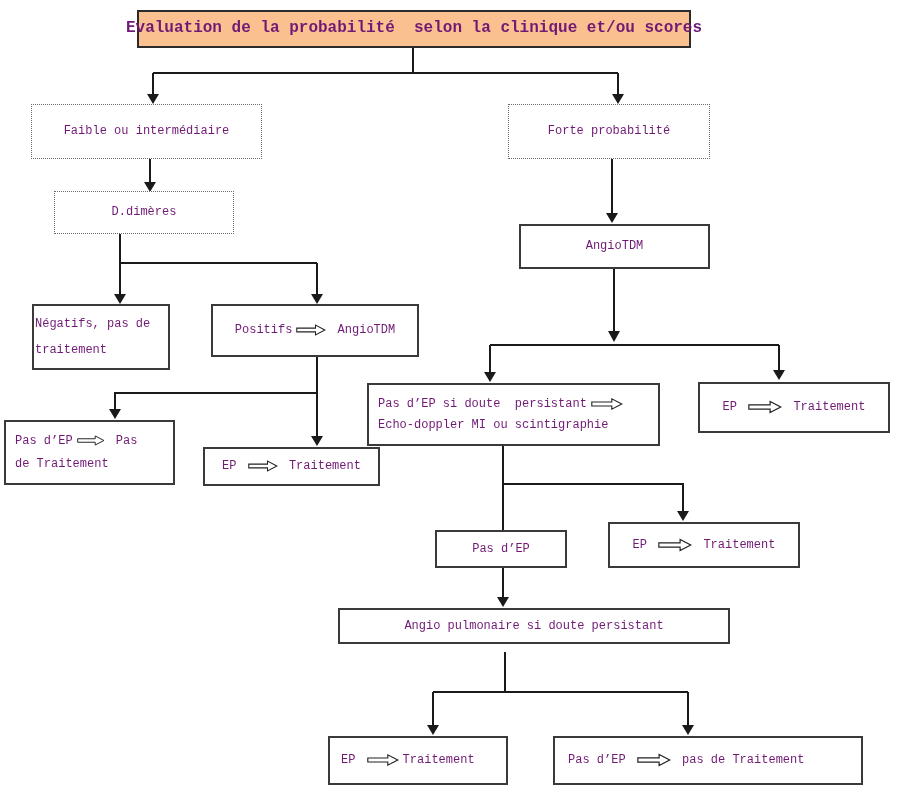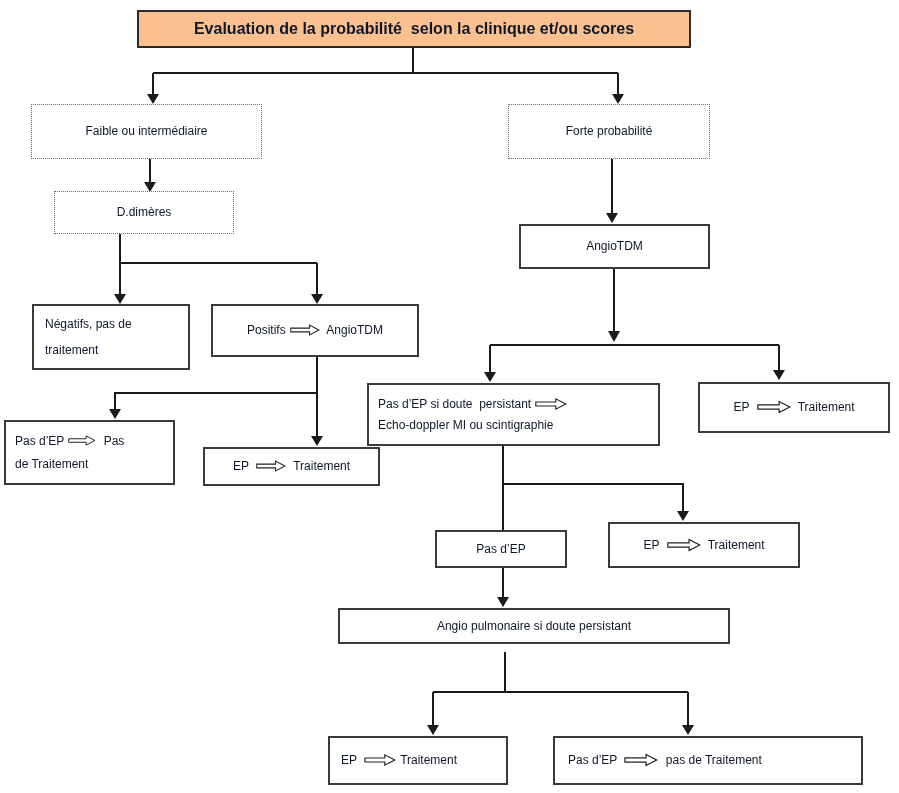--- a/index.html
+++ b/index.html
@@ -1,18 +1,18 @@
 <!DOCTYPE html>
 <html><head>
 <meta charset="utf-8">
 <style>
   html,body{margin:0;padding:0;background:#ffffff;}
   .stage{
     position:relative;width:899px;height:793px;background:#ffffff;
-    font-family:Liberation Sans, sans-serif;color:#0f172a;overflow:hidden;
+    font-family:Liberation Mono, monospace;color:#701a75;overflow:hidden;
   }
   svg.connectors{position:absolute;left:0;top:0;width:899px;height:793px;}
   svg.connectors path{stroke:#1a1a1a;stroke-width:2;fill:none;}
   svg.connectors polygon{fill:#1a1a1a;stroke:none;}
   .node{
     position:absolute;box-sizing:border-box;background:#ffffff;
     border:2px solid #3a3a3a;display:flex;align-items:center;justify-content:center;
     font-size:12px;line-height:1.2;text-align:left;white-space:pre;
   }
   .node.dotted{border:1px dotted #6b6b6b;}
@@ -96,21 +96,21 @@
   </div>
 
   <div class="node dotted" style="left:54px;top:191px;width:180px;height:43px;text-align:right;">
     <span>D.dimères</span>
   </div>
 
   <div class="node" style="left:519px;top:224px;width:191px;height:45px;">
     <span>AngioTDM</span>
   </div>
 
-  <div class="node two-line" style="left:32px;top:304px;width:158px;height:66px;padding-left:11px;">
+  <div class="node two-line" style="left:32px;top:304px;width:138px;height:66px;padding-left:1px;">
     <span>Négatifs, pas de</span>
     <span>traitement</span>
   </div>
 
   <div class="node" style="left:211px;top:304px;width:208px;height:53px;">
     <span class="row">
       <span>Positifs</span>
       <svg class="harrow" width="30" height="14" viewBox="0 0 40 16">
           <path d="M1 5.5 H26 V1.5 L38.5 8 L26 14.5 V10.5 H1 Z" fill="#ffffff" stroke="#222222" stroke-width="1.4"></path>
         </svg>

